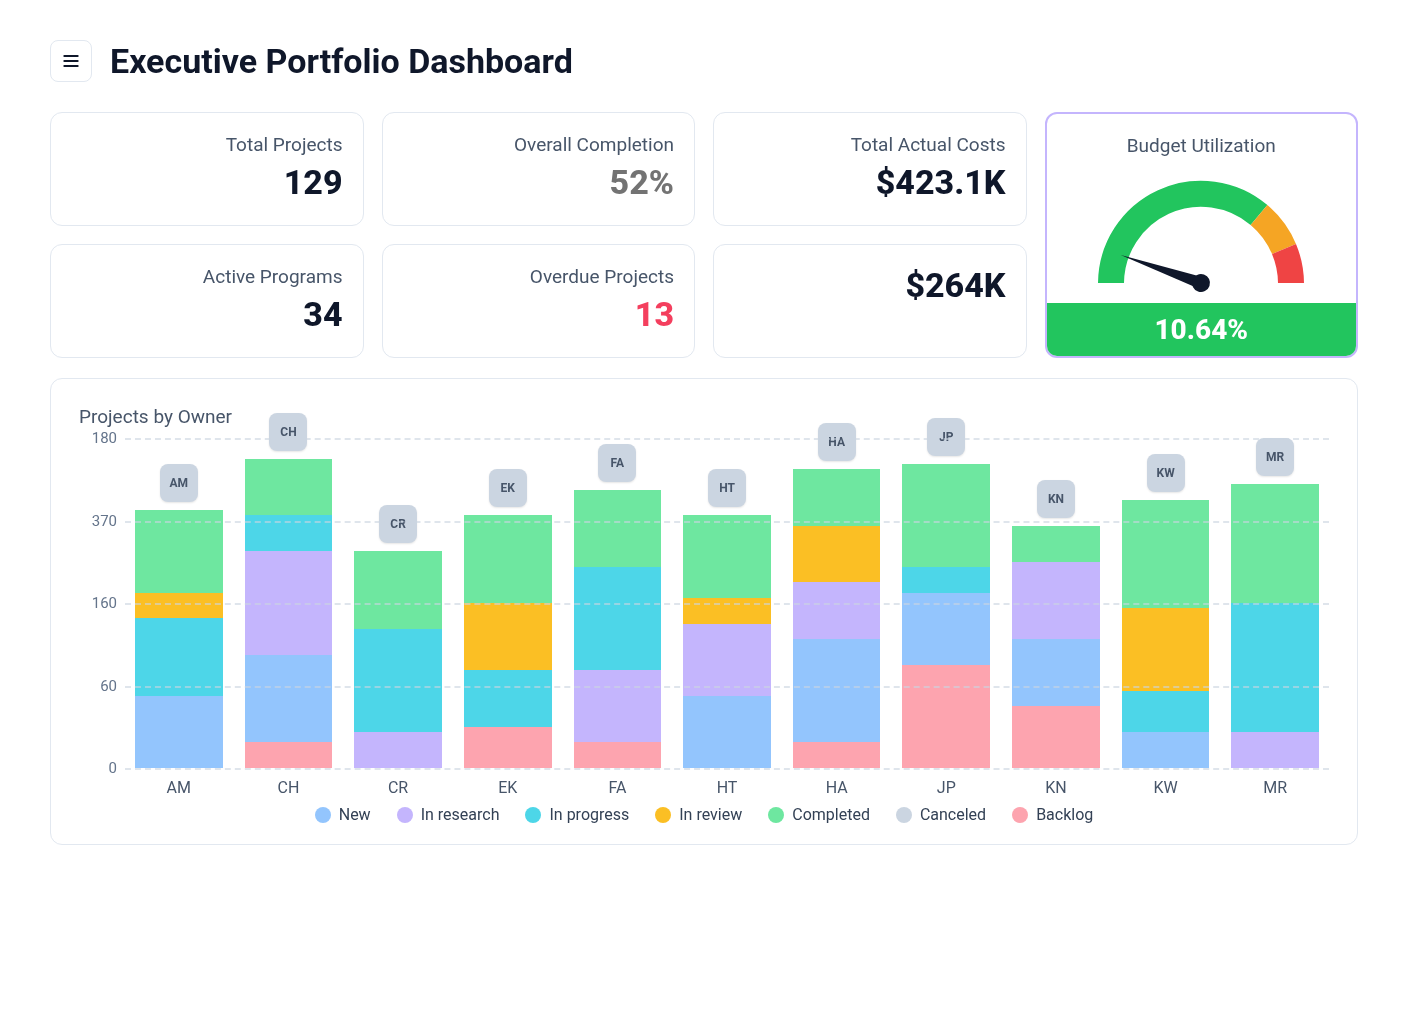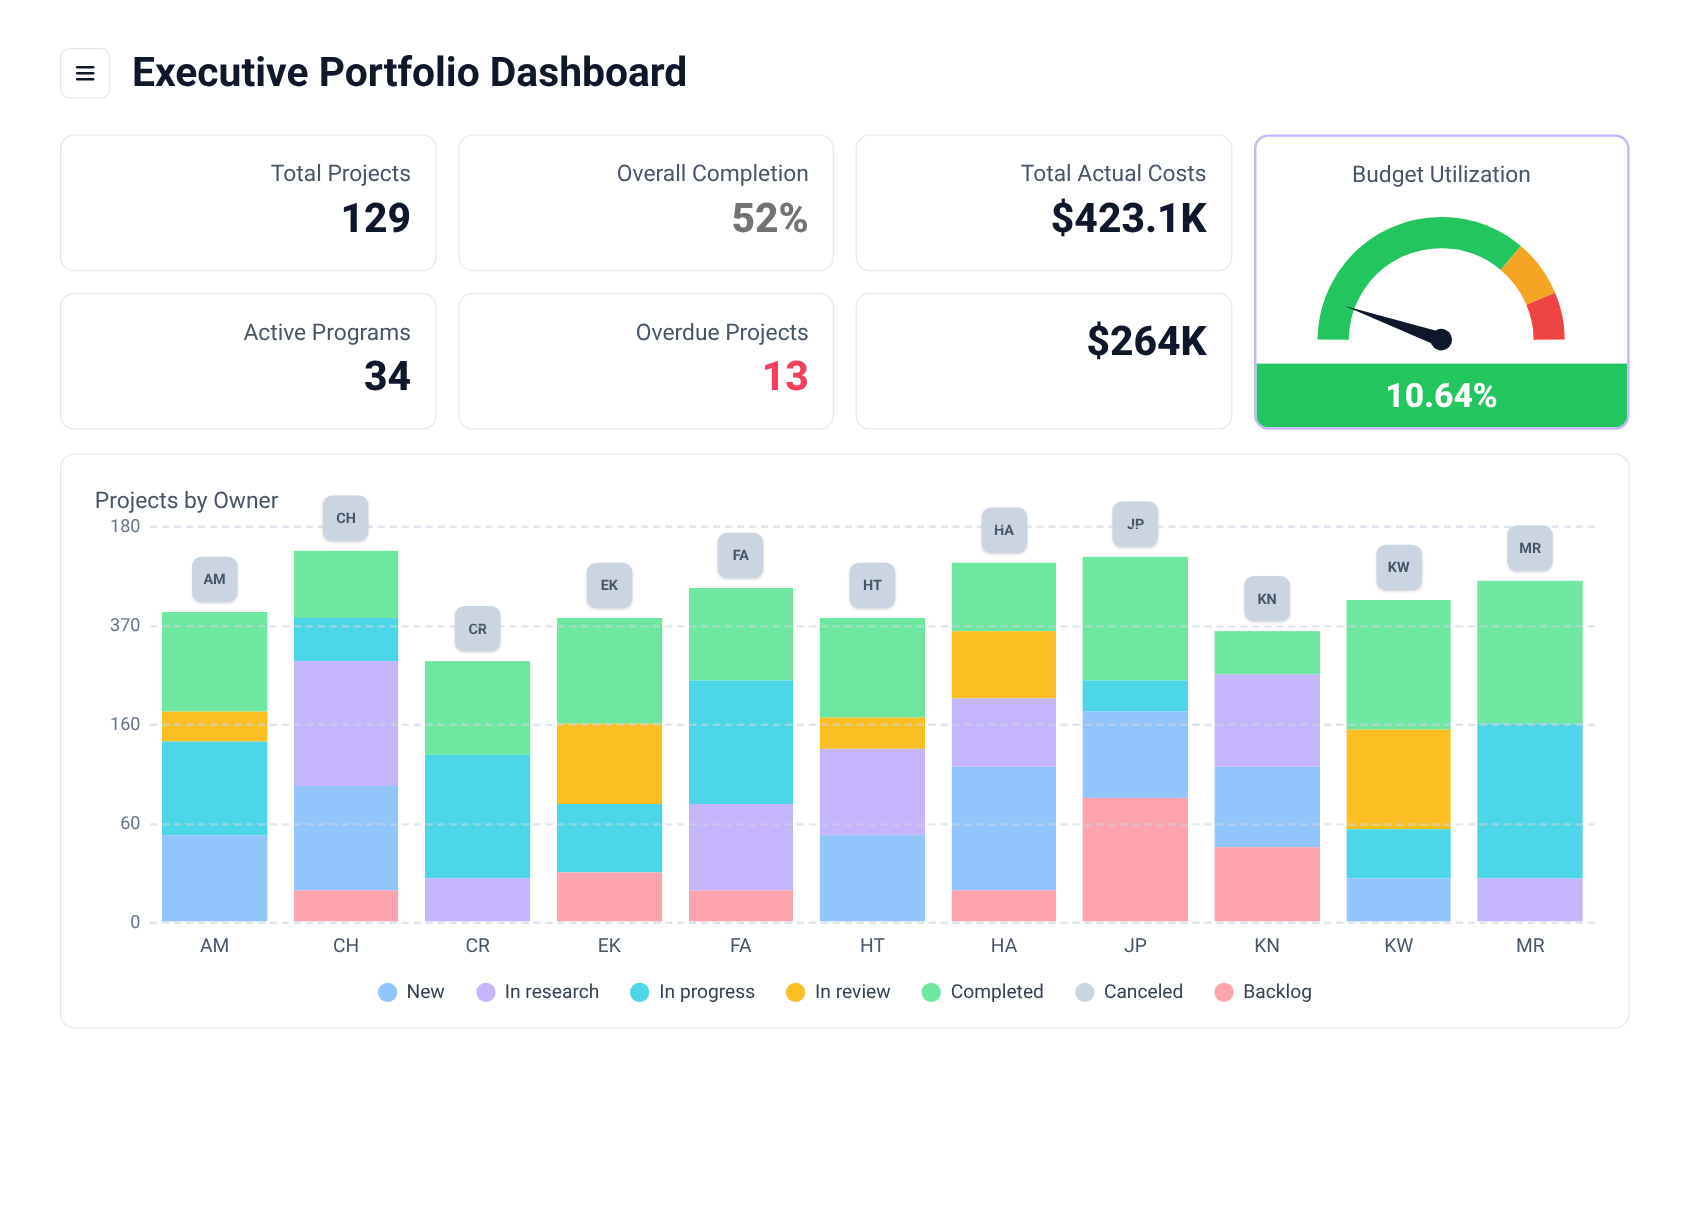--- a/index.html
+++ b/index.html
@@ -142,21 +142,21 @@
 }
 .xaxis {
   display:flex; gap:22px; padding:10px 10px 0 56px;
 }
 .xtick {
   flex:1; text-align:center; color:#475569; font-size:16px;
 }
 .legend {
   display:flex; flex-wrap:wrap; gap:26px;
   justify-content:center;
-  margin-top: 20px;
+  margin-top: 8px;
 }
 .legend-item { display:flex; align-items:center; gap:8px; color:#334155; font-size:16px; }
 .swatch { width:16px; height:16px; border-radius:50%; }
 </style>
 </head>
 <body>
 
 <div class="header">
   <button class="menu-btn">
     <svg viewBox="0 0 24 24" fill="none" stroke="#0f172a" stroke-width="2.4" stroke-linecap="round">

